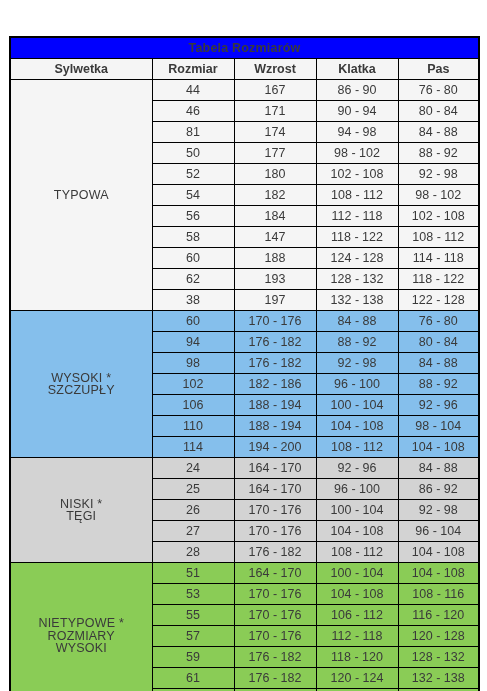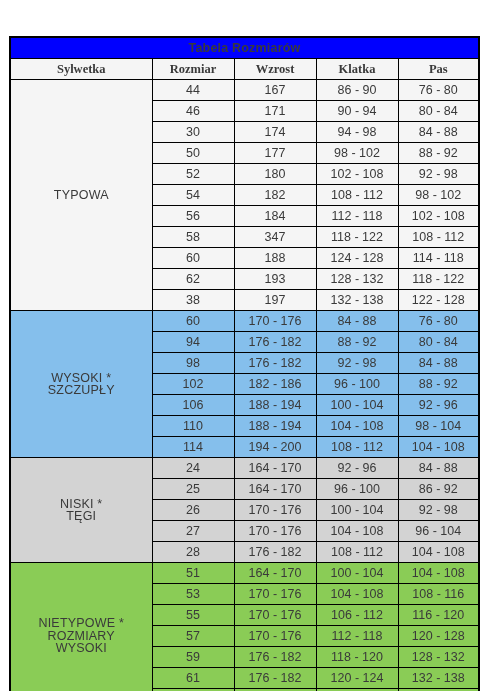--- a/index.html
+++ b/index.html
@@ -56,21 +56,20 @@
     border: 1px solid #000000;
   }
 
   
   .col-head {
     background: #F5F5F5;
     color: #2b2b2b;
     font-weight: bold;
     font-size: 13px;
     height: 24px;
-    font-family: Liberation Serif, serif;
   }
 
   
   .group-cell {
     font-weight: normal;
     font-size: 12.5px;
     color: #2b2b2b;
     line-height: 1.35;
     letter-spacing: 0.2px;
   }
@@ -119,21 +118,21 @@
           <td>86 - 90</td>
           <td>76 - 80</td>
         </tr>
         <tr class="sec-typowa">
           <td>46</td>
           <td>171</td>
           <td>90 - 94</td>
           <td>80 - 84</td>
         </tr>
         <tr class="sec-typowa">
-          <td>30</td>
+          <td>81</td>
           <td>174</td>
           <td>94 - 98</td>
           <td>84 - 88</td>
         </tr>
         <tr class="sec-typowa">
           <td>50</td>
           <td>177</td>
           <td>98 - 102</td>
           <td>88 - 92</td>
         </tr>
@@ -150,21 +149,21 @@
           <td>98 - 102</td>
         </tr>
         <tr class="sec-typowa">
           <td>56</td>
           <td>184</td>
           <td>112 - 118</td>
           <td>102 - 108</td>
         </tr>
         <tr class="sec-typowa">
           <td>58</td>
-          <td>347</td>
+          <td>147</td>
           <td>118 - 122</td>
           <td>108 - 112</td>
         </tr>
         <tr class="sec-typowa">
           <td>60</td>
           <td>188</td>
           <td>124 - 128</td>
           <td>114 - 118</td>
         </tr>
         <tr class="sec-typowa">

